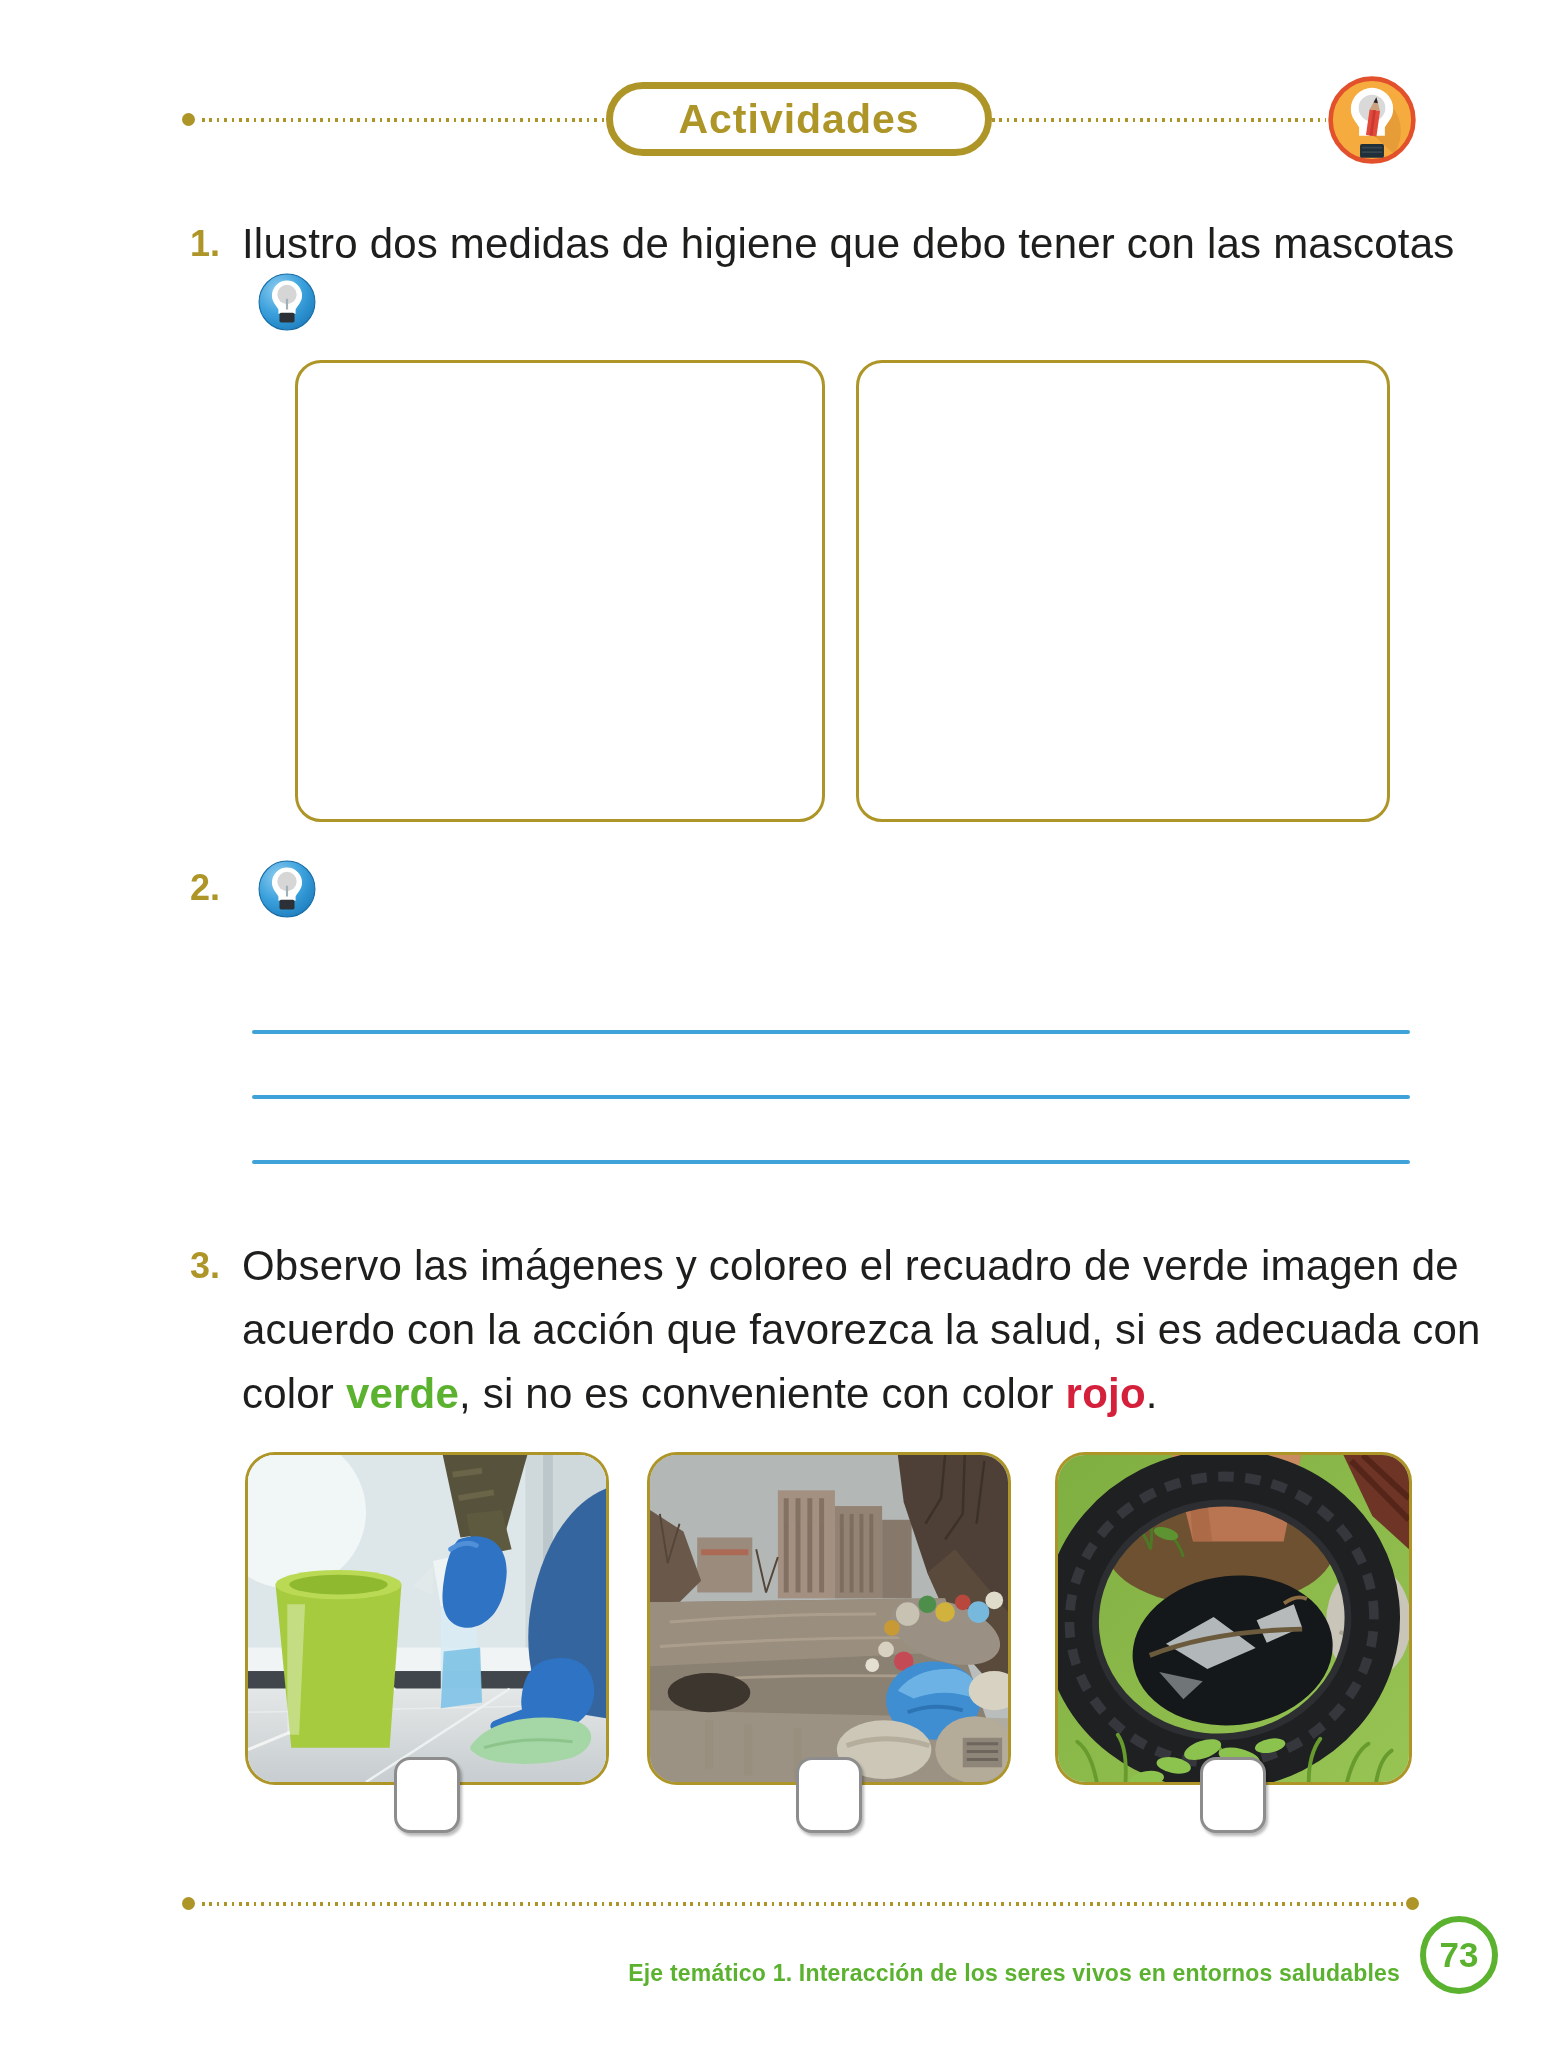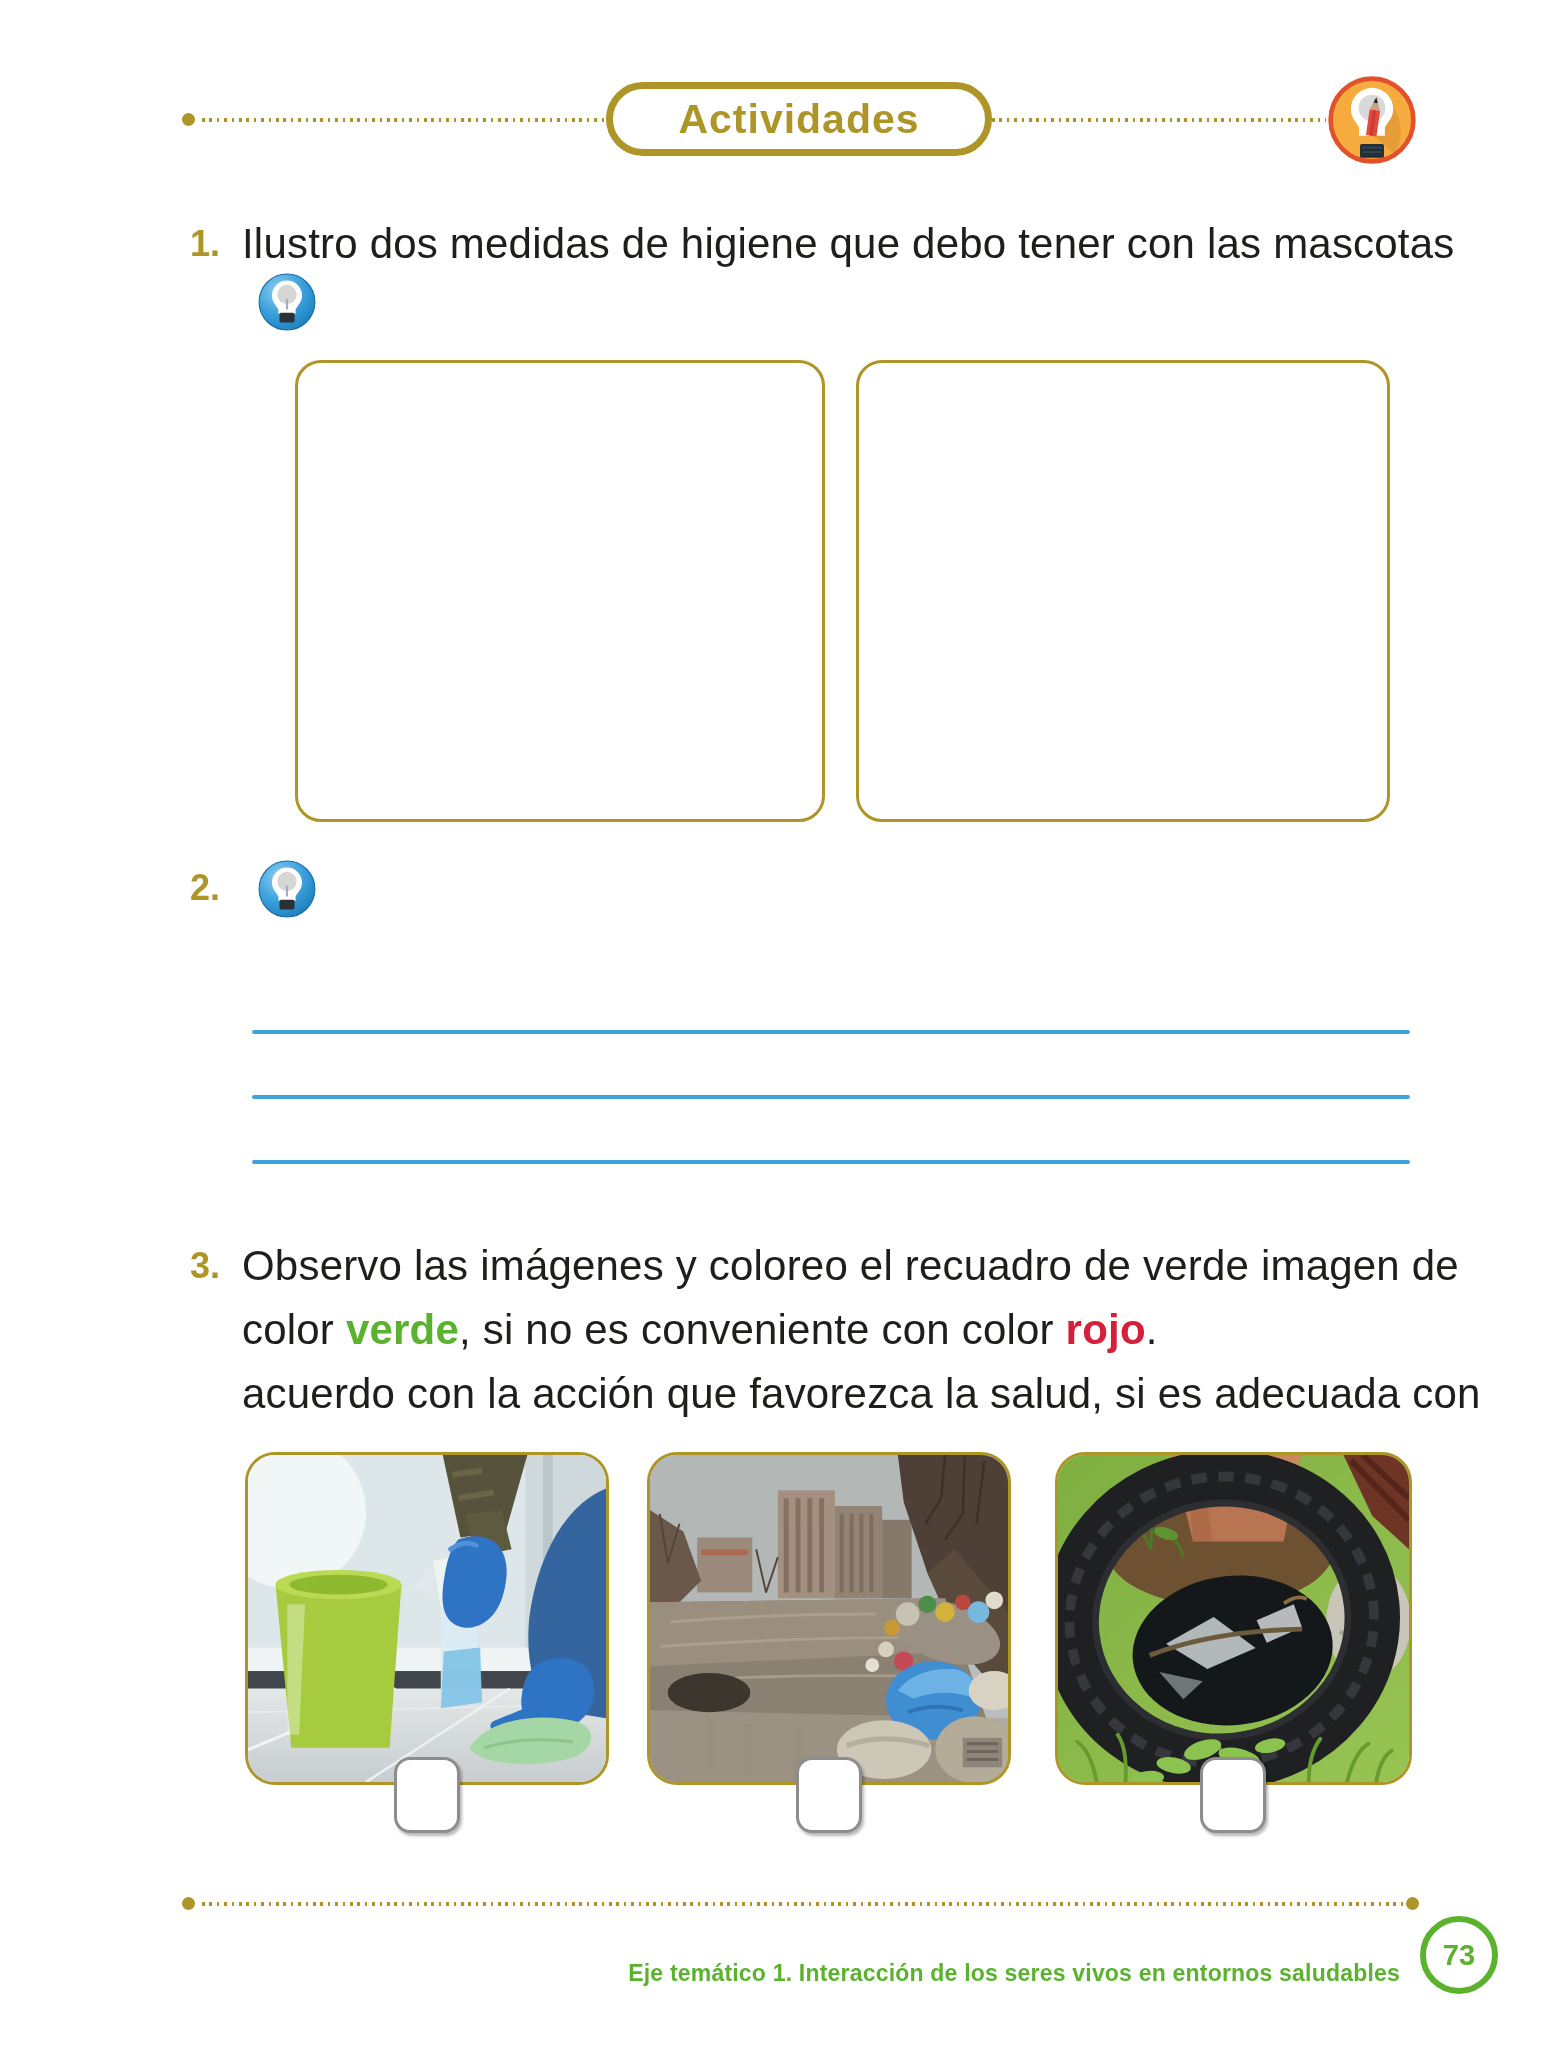--- a/index.html
+++ b/index.html
@@ -41,21 +41,21 @@
   .card{position:absolute;top:1452px;height:333px;border:3px solid var(--gold);border-radius:30px;
     overflow:hidden;background:#ddd;}
   .card svg{display:block;width:100%;height:100%;}
   .cbox{position:absolute;top:1757px;width:66px;height:76px;background:#fff;border:3px solid var(--checkbox_border);
     border-radius:16px;box-shadow:2px 3px 3px rgba(0,0,0,.28);}
 
   
   .footer-text{position:absolute;right:164px;top:1960px;color:var(--green);font-weight:bold;font-size:23px;letter-spacing:.2px;}
   .page-circle{position:absolute;left:1420px;top:1916px;width:78px;height:78px;border:6px solid var(--green);
     border-radius:50%;background:#fff;display:flex;align-items:center;justify-content:center;}
-  .page-circle span{color:var(--green);font-weight:bold;font-size:29px;}
+  .page-circle span{color:var(--green);font-weight:bold;font-size:35px;}
 </style>
 </head>
 <body>
 
 <div class="page">
 
   <span class="end-dot" style="left:182px;top:113px;"></span>
   <div class="dotline" style="left:202px;top:118px;width:404px;"></div>
   <div class="pill">
     <span>Actividades</span>
@@ -123,22 +123,22 @@
   </div>
 
   <div class="wline" style="top:1030px;"></div>
   <div class="wline" style="top:1095px;"></div>
   <div class="wline" style="top:1160px;"></div>
 
   <div class="activity a3" style="top:1234px;">
     <span class="act-num">3.</span>
     <div class="act-text">
       <div>Observo las imágenes y coloreo el recuadro de verde imagen de</div>
+      <div>acuerdo con la acción que favorezca la salud, si es adecuada con</div>
       <div><span>color </span><span class="w-green">verde</span><span>, si no es conveniente con color </span><span class="w-red">rojo</span><span>.</span></div>
-      <div>acuerdo con la acción que favorezca la salud, si es adecuada con</div>
     </div>
   </div>
 
   <div class="card" style="left:245px;width:364px;">
     <svg viewBox="0 0 364 333" preserveAspectRatio="none">
       <defs>
           <linearGradient id="s1f" x1="0" y1="0" x2="0" y2="1">
         <stop offset="0" stop-color="#e4e7e7"></stop>
             <stop offset="1" stop-color="#c7cdd0"></stop>
           </linearGradient>

